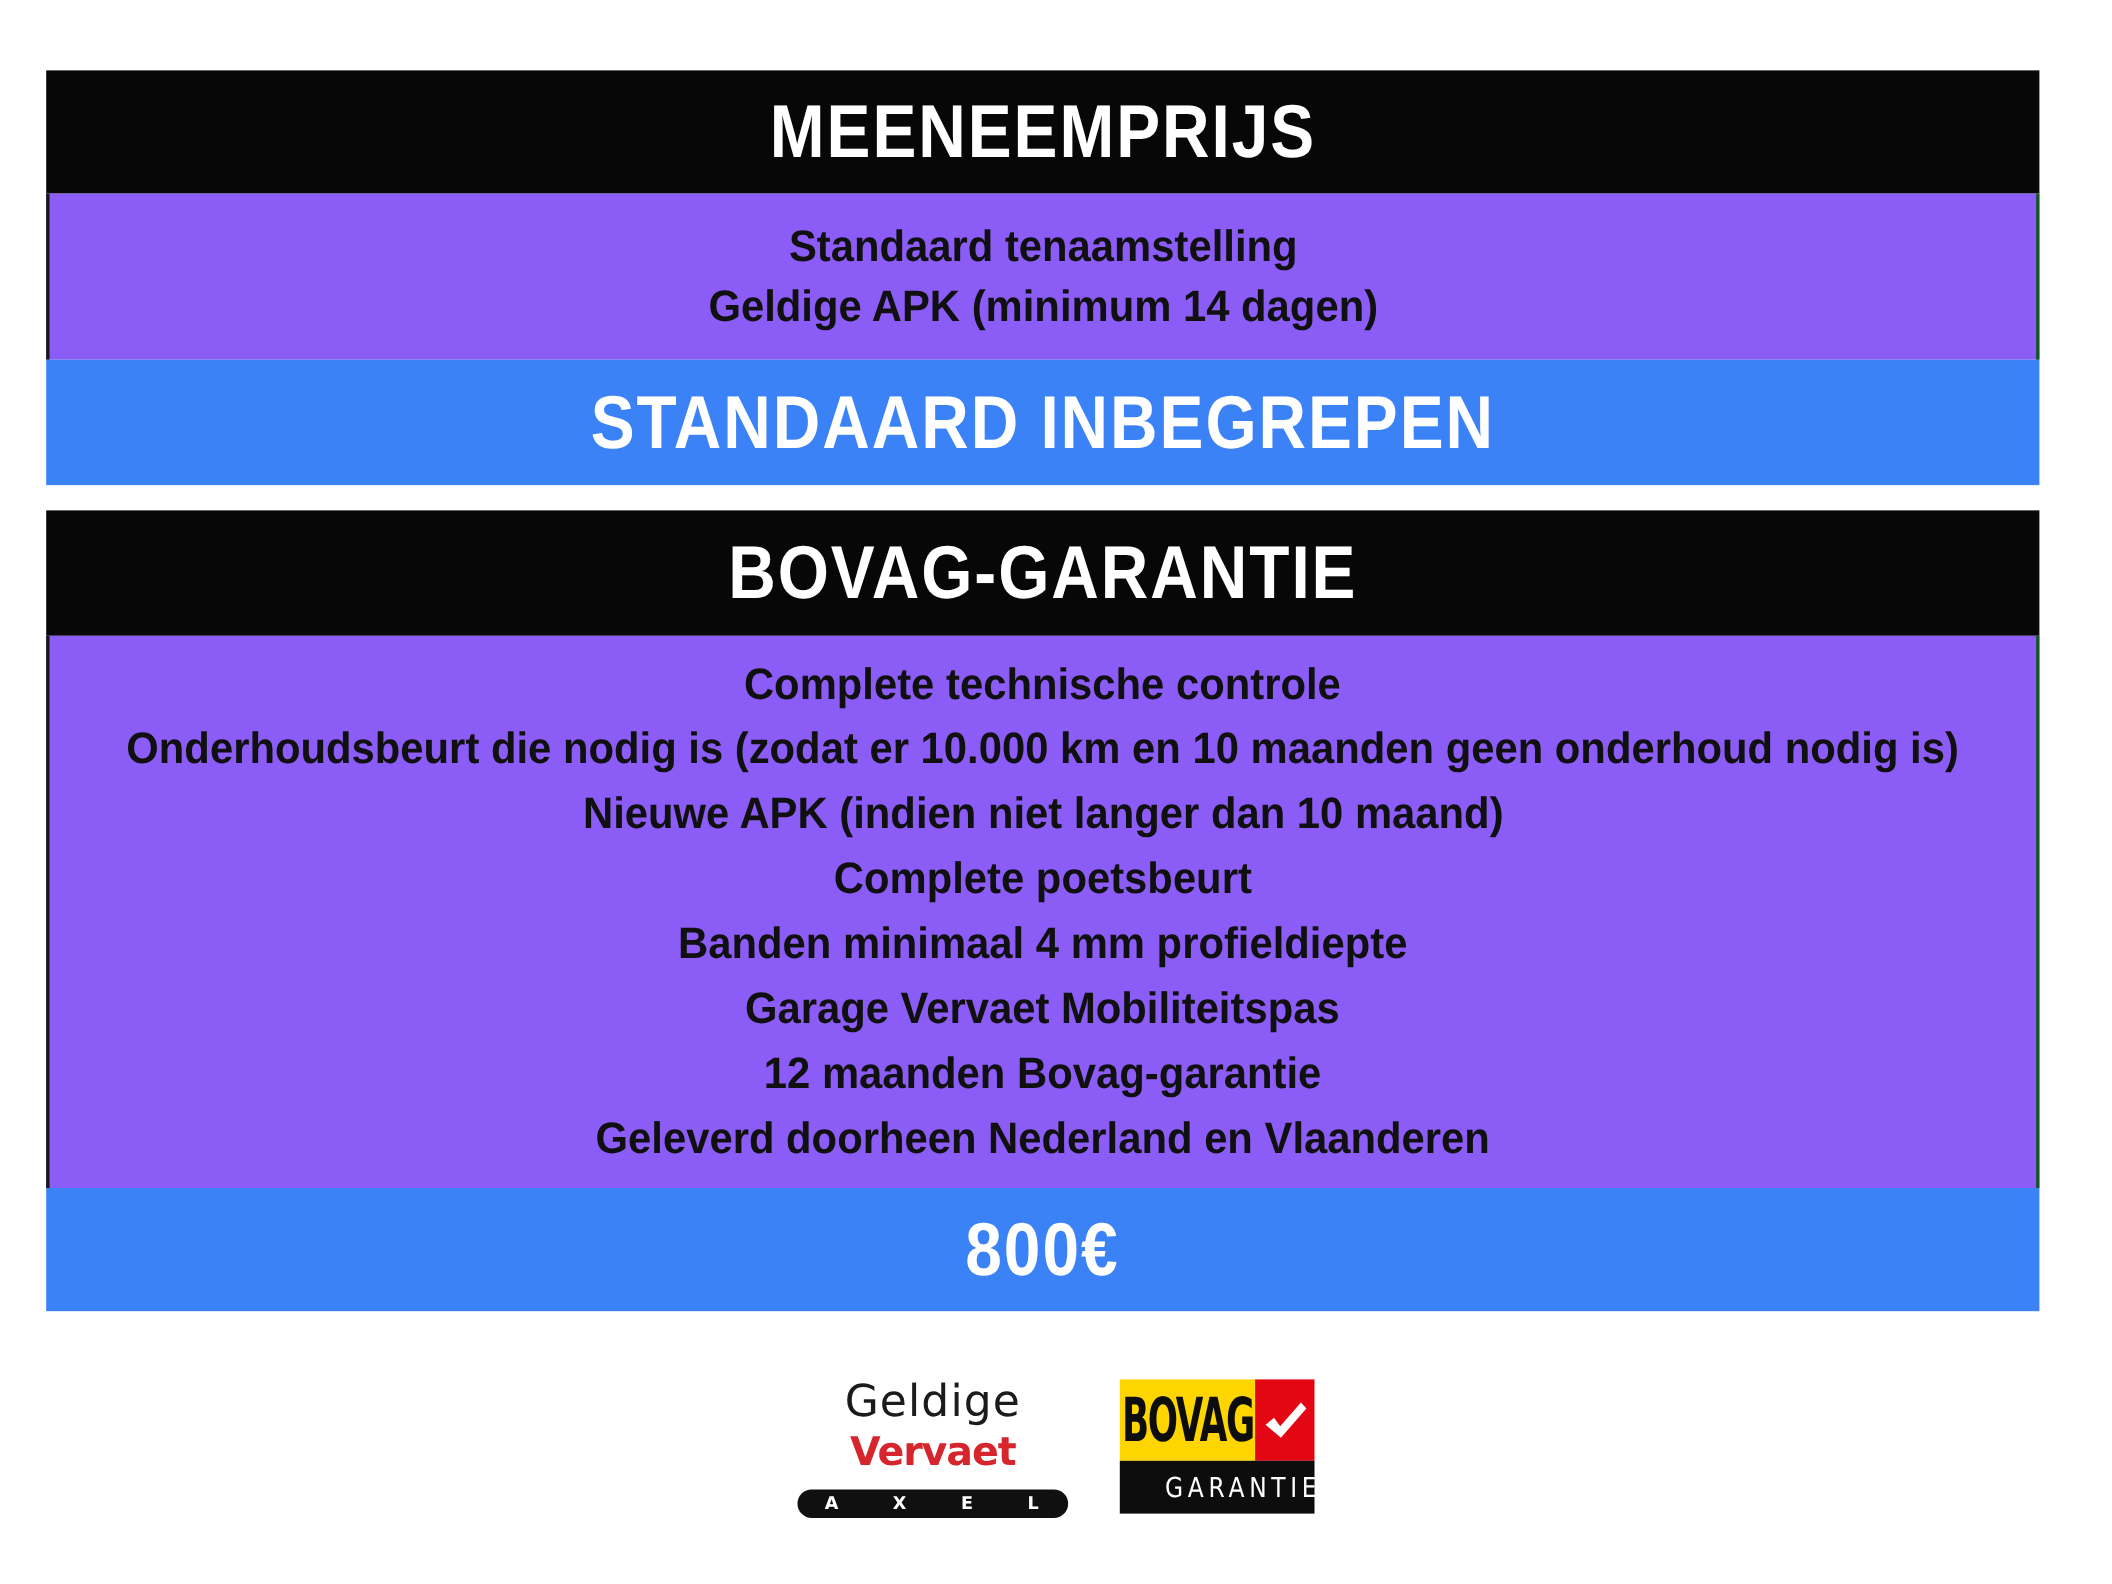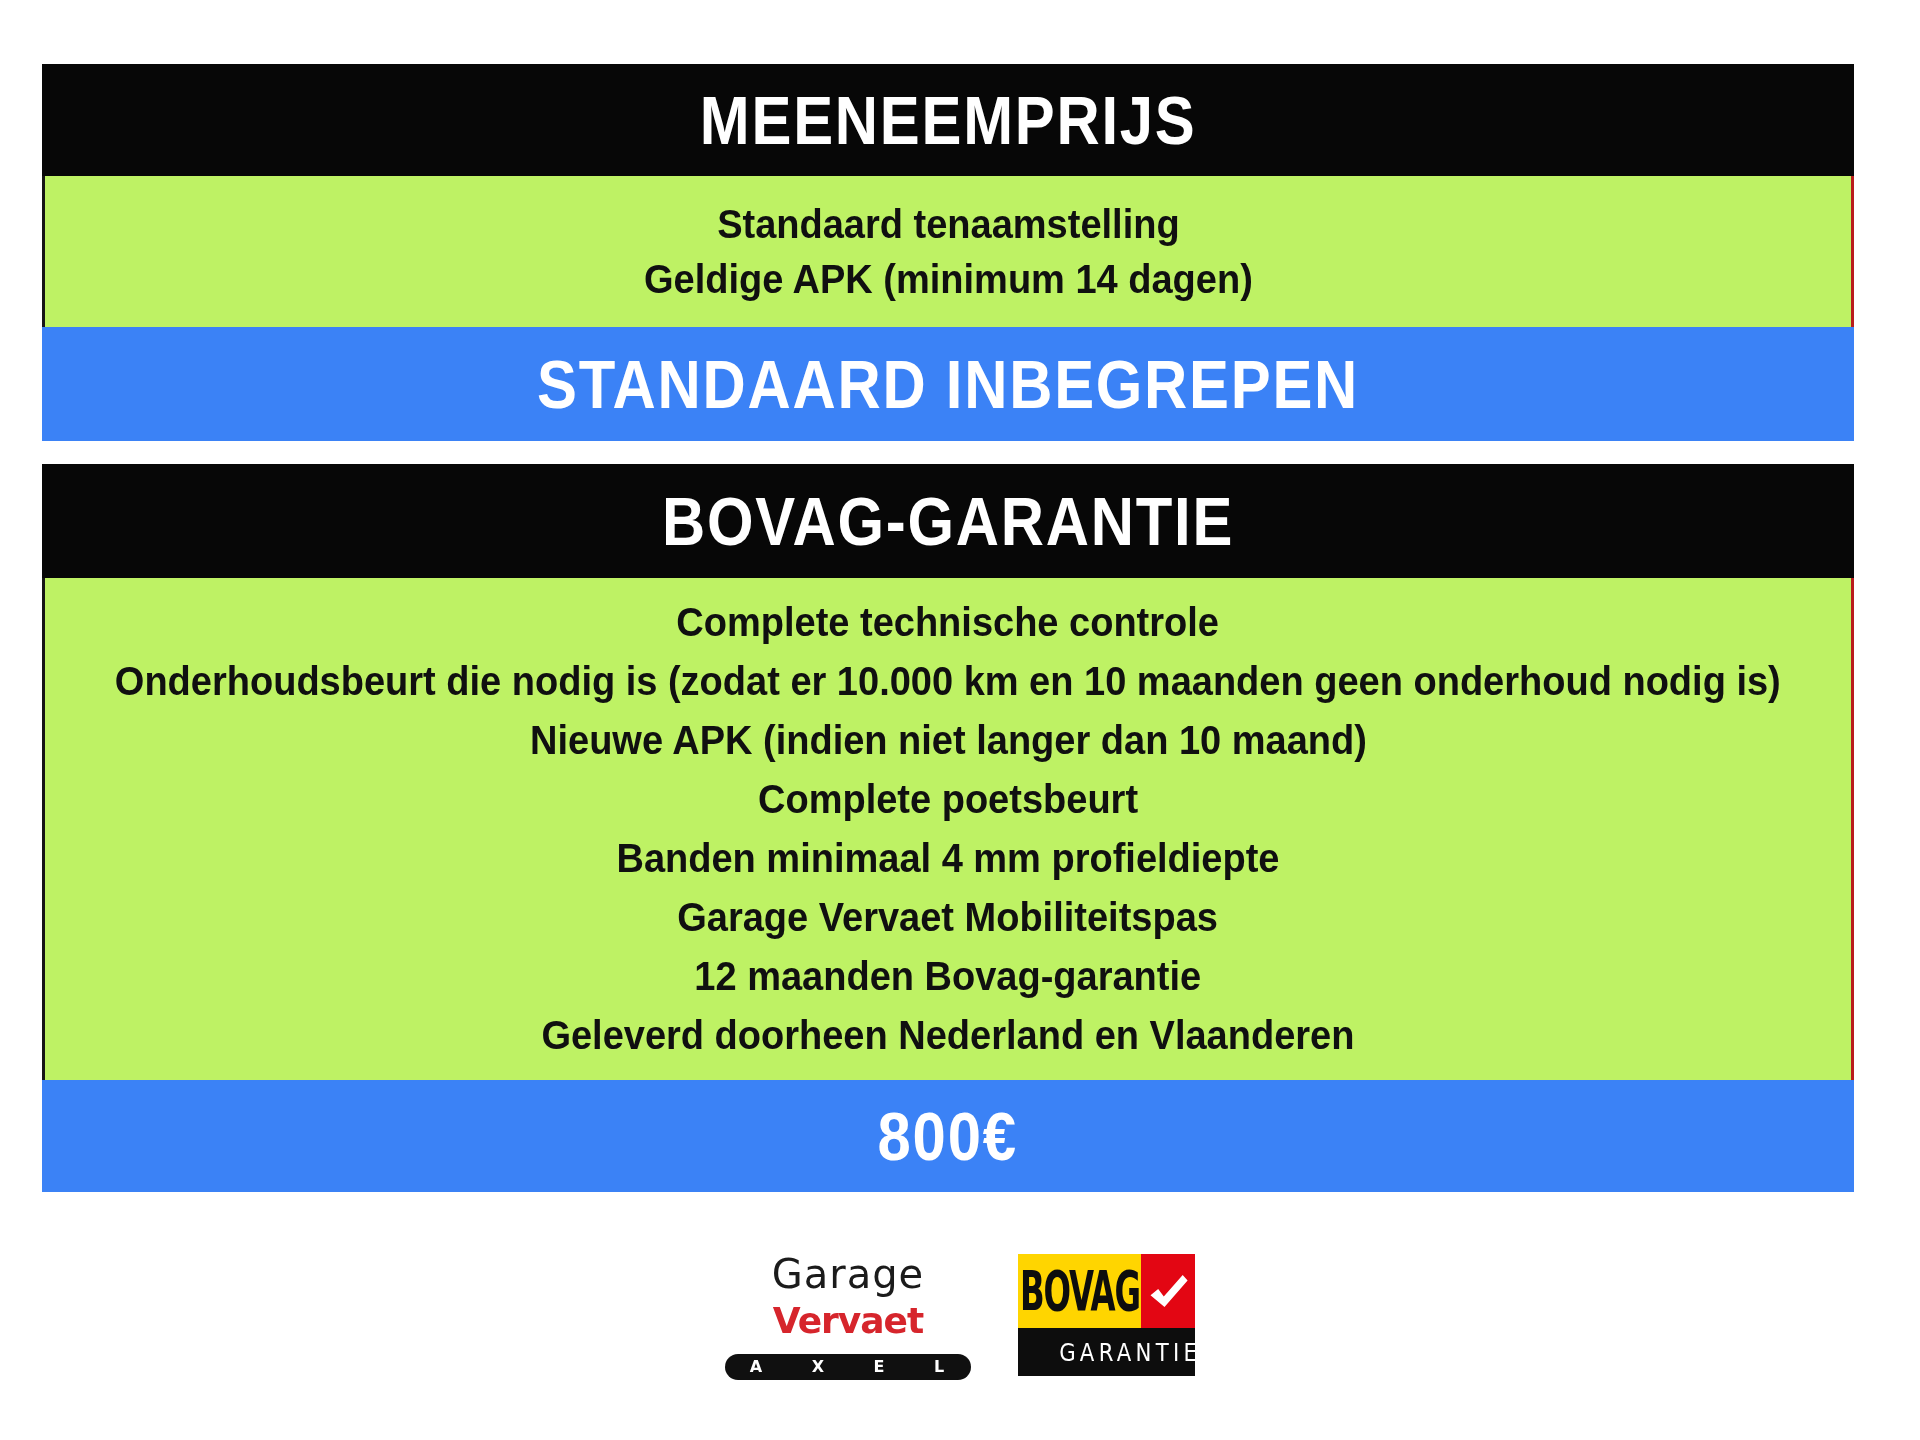--- a/index.html
+++ b/index.html
@@ -12,21 +12,21 @@
   .bar { display:flex; align-items:center; justify-content:center; }
   .bar.black { background:#070707; }
   .bar.red   { background:#3b82f6; }
   .bar.h112 { height:112px; }
   .bar.h114 { height:114px; }
   .bar-text { color:#ffffff; font-weight:700; font-size:68px; letter-spacing:2px;
               white-space:nowrap; display:inline-block; transform:scaleX(0.88);
               transform-origin:center; }
 
   
-  .panel-body { background:#bef264; border-left:3px solid #161616; border-right:3px solid #b91c1c;
+  .panel-body { background:#8b5cf6; border-left:3px solid #161616; border-right:3px solid #14532d;
                 display:flex; flex-direction:column; align-items:center; justify-content:center; }
   .panel-body.b1 { height:151px; }
   .panel-body.b2 { height:502px; }
   .line { display:flex; align-items:center; justify-content:center; }
   .b1 .line { height:55px; }
   .b2 .line { height:59px; }
   .line > span { font-weight:700; font-size:40px; color:#101010; white-space:nowrap;
                  display:inline-block; transform:scaleX(0.95); transform-origin:center; }
 
   .gap23 { height:23px; }
@@ -113,21 +113,21 @@
     <div class="bar red h112" style="height:112px">
       <span class="bar-text">800€</span>
     </div>
   </div>
 
 </div>
 
 <div class="logos">
 
   <div class="vv">
-    <div class="vv-garage">Garage</div>
+    <div class="vv-garage">Geldige</div>
     <div class="vv-name">Vervaet</div>
     <div class="vv-axel">
       <span>A X E L</span>
     </div>
   </div>
 
   <div class="bv">
     <div class="bv-top">
       <div class="bv-word">
         <span>BOVAG</span>

